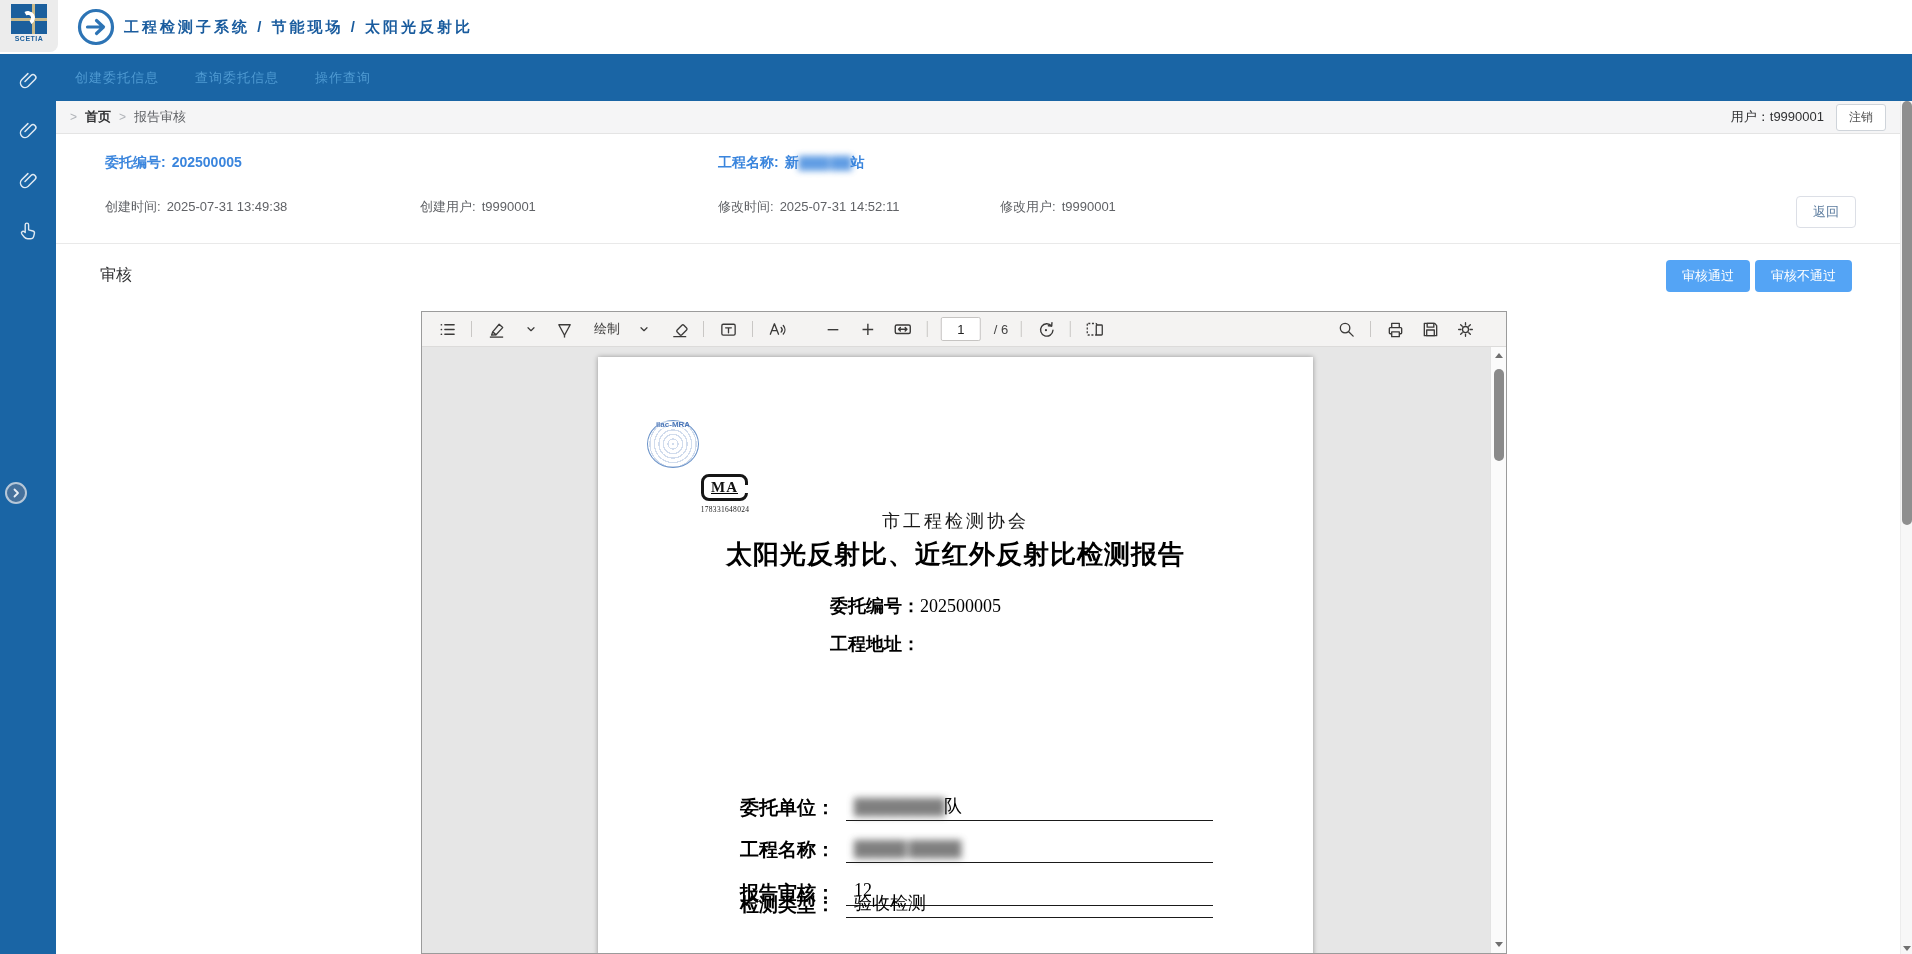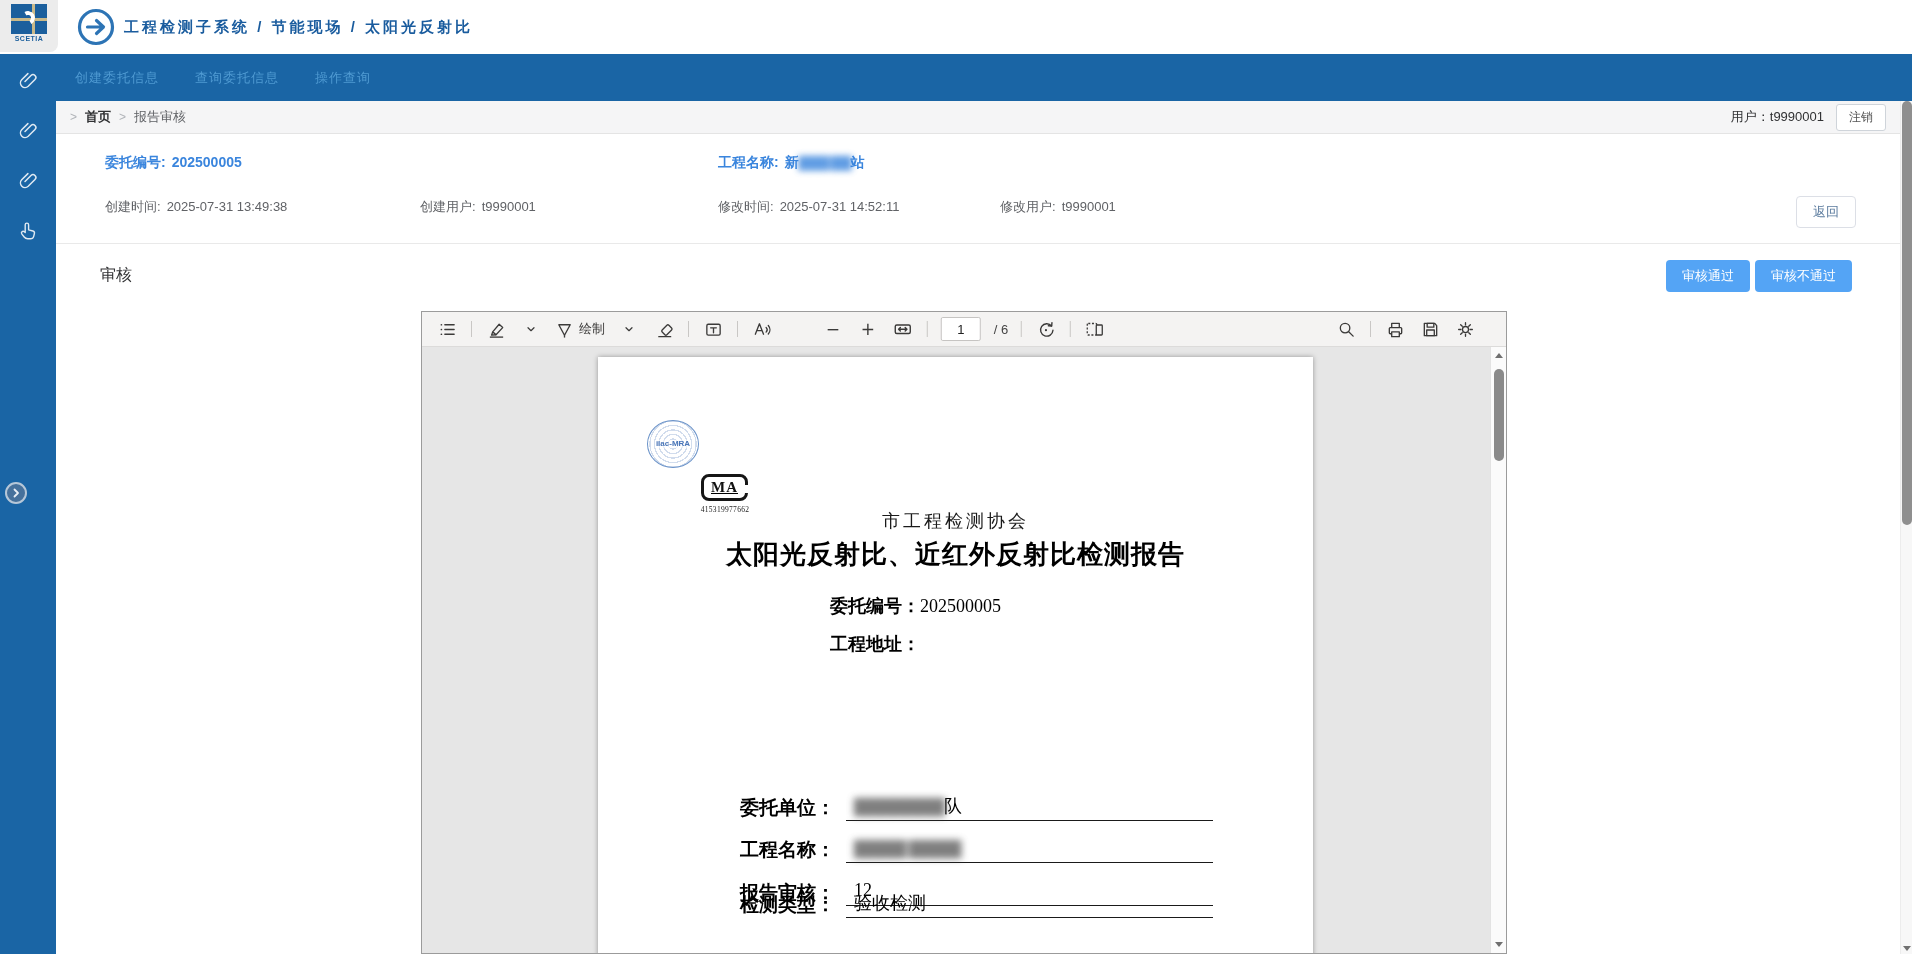--- a/index.html
+++ b/index.html
@@ -67,21 +67,21 @@
   
   .pdf-viewer { position:absolute; left:421px; top:311px; width:1086px; height:643px;
     border:1px solid #9b9b9b; background:#e6e6e6; }
   .pdf-toolbar { position:relative; height:35px; background:#f4f3f2; border-bottom:1px solid #dcdbda; }
   .tb-group { position:absolute; top:0; height:34px; display:flex; align-items:center; gap:13px; }
   .tb-left { left:14px; }
   .tb-center { left:50%; transform:translateX(-50%); }
   .tb-right { right:30px; }
   .tb-divider { width:1px; height:16px; background:#c9c7c5; }
   .tb-btn { display:flex; align-items:center; justify-content:center; min-width:22px; height:26px;
-    border-radius:3px; cursor:pointer; gap:5px; }
+    border-radius:3px; cursor:pointer; gap:20px; }
   .tb-label { font-size:13px; color:#3b3a39; }
   .tb-glyph { font-size:17px; color:#3b3a39; line-height:1; font-family:"DejaVu Sans", sans-serif; }
   .page-input { width:40px; height:24px; border:1px solid #c6c4c2; border-radius:2px; background:#fff;
     text-align:center; font-size:13px; color:#222; font-family:"Liberation Sans",sans-serif; }
   .page-total { font-size:13px; color:#444; }
 
   .pdf-content { position:absolute; top:35px; left:0; right:16px; bottom:0; overflow:hidden; background:#e6e6e6; }
   .pdf-page { position:absolute; left:176px; top:10px; width:715px; height:950px; background:#fff;
     box-shadow:0 0 5px rgba(0,0,0,.35); font-family:"Liberation Serif", serif; }
 
@@ -99,21 +99,21 @@
   .page-scroll { position:absolute; top:101px; right:0; bottom:0; width:12px; background:#f7f7f7;
     border-left:1px solid #ececec; z-index:8; }
   .page-scroll .thumb { position:absolute; top:0; left:1px; width:10px; height:424px;
     background:#8f8f8f; border-radius:6px; cursor:pointer; }
   .page-scroll .tri-down { left:2px; bottom:3px; }
 
   
   .ilac { position:absolute; left:49px; top:63px; width:52px; height:48px; border-radius:50%;
     border:1.5px solid #6b93c9;
     background:repeating-radial-gradient(circle at 50% 50%, rgba(90,130,190,.28) 0 1.2px, transparent 1.2px 4.5px);
-    display:flex; align-items:center; justify-content:center; }
+    display:flex; align-items:flex-start; justify-content:center; }
   .ilac span { font-size:8px; font-weight:bold; color:#4a76b8; font-family:"Liberation Sans",sans-serif;
     background:rgba(255,255,255,.55); line-height:1; }
   .cma { position:absolute; left:103px; top:117px; width:47px; height:27px; border:3px solid #161616;
     border-radius:8px; display:flex; align-items:center; justify-content:center;text-decoration:underline; }
   .cma span { font-weight:bold; font-size:15px; color:#111; letter-spacing:1px; }
   .cma::after { content:""; position:absolute; right:-4px; top:8px; width:6px; height:8px; background:#fff; }
   .cma-num { position:absolute; left:96px; top:148px; width:62px; text-align:center; font-size:7.5px;
     color:#222; letter-spacing:.3px; }
   .doc-assoc { position:absolute; top:152px; left:0; width:100%; text-align:center; font-size:18px;
     color:#1a1a1a; letter-spacing:3px; }
@@ -354,21 +354,21 @@
 
     <div class="pdf-content">
       <div class="pdf-page">
 
         <div class="ilac">
           <span>ilac-MRA</span>
         </div>
         <div class="cma">
           <span>MA</span>
         </div>
-        <div class="cma-num">415319977662</div>
+        <div class="cma-num">178331648024</div>
 
         <div class="doc-assoc">市工程检测协会</div>
         <div class="doc-title">太阳光反射比、近红外反射比检测报告</div>
 
         <div class="doc-line doc-entrust">
           <span class="dl-label">委托编号：</span><span>202500005</span>
         </div>
         <div class="doc-line doc-report">
           <span class="dl-label">工程地址：</span><span></span>
         </div>

